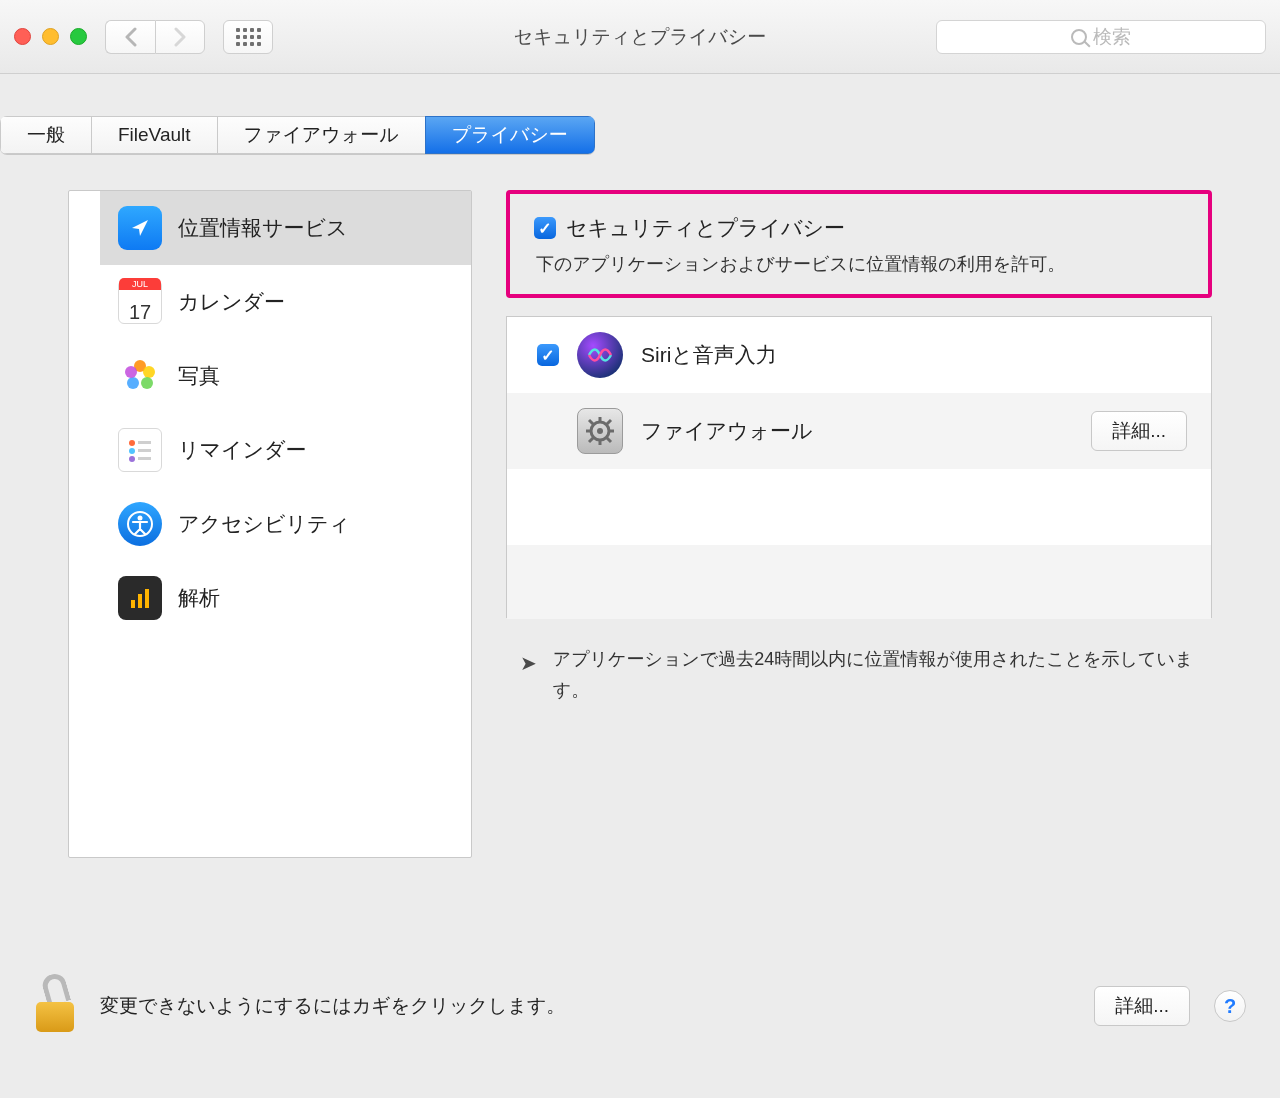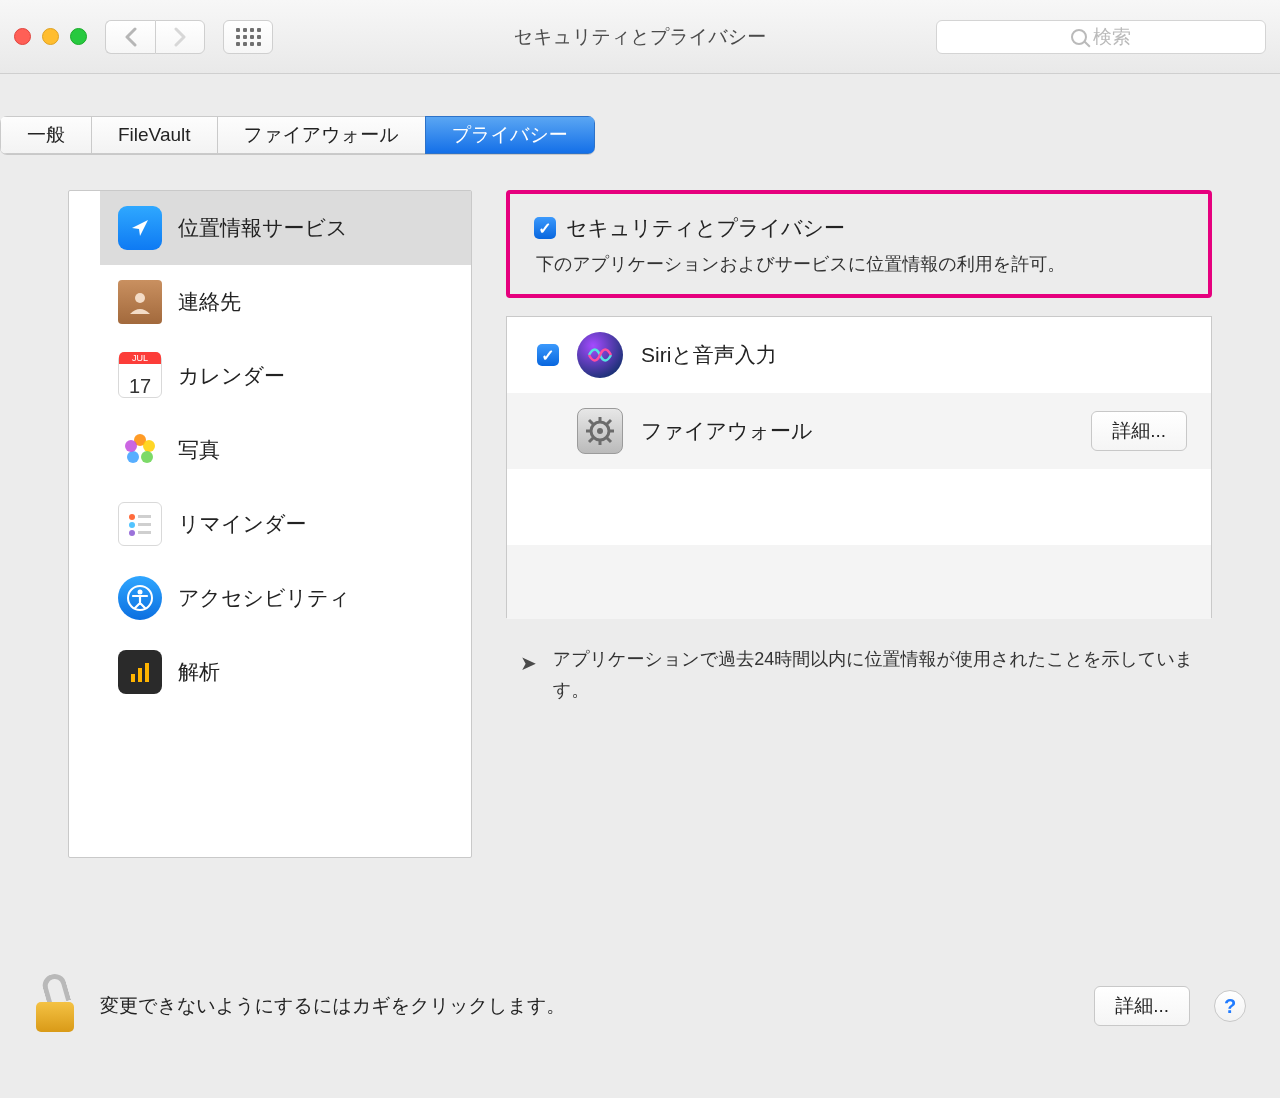--- a/index.html
+++ b/index.html
@@ -324,29 +324,20 @@
 
     <div class="sidebar-item selected">
       <div class="sicon" style="background:linear-gradient(#2fa8ff,#0e7af3)">
         <svg width="22" height="22">
             <path d="M3 11 L19 3 L11 19 L10 12 Z" fill="#fff"></path>
           </svg>
       </div>
       <span>位置情報サービス</span>
     </div>
 
-    <div class="sidebar-item">
-      <div class="sicon" style="background:linear-gradient(#c99060,#a2693c);border-radius:4px">
-        <svg width="28" height="28">
-            <circle cx="14" cy="10" r="5" fill="#f3dcc7"></circle>
-            <path d="M4 26 Q14 16 24 26" fill="#f3dcc7"></path>
-          </svg>
-      </div>
-      <span>連絡先</span>
-    </div>
 
     <div class="sidebar-item">
       <div class="sicon" style="background:#fff;border:1px solid #d9d9d9;border-radius:6px;flex-direction:column;gap:8px">
         <div style="background:#fc3d39;color:#fff;font-size:9px;width:100%;text-align:center;border-radius:5px 5px 0 0;line-height:12px">JUL</div>
         <div style="color:#333;font-size:20px;line-height:28px">17</div>
       </div>
       <span>カレンダー</span>
     </div>
 
     <div class="sidebar-item">

